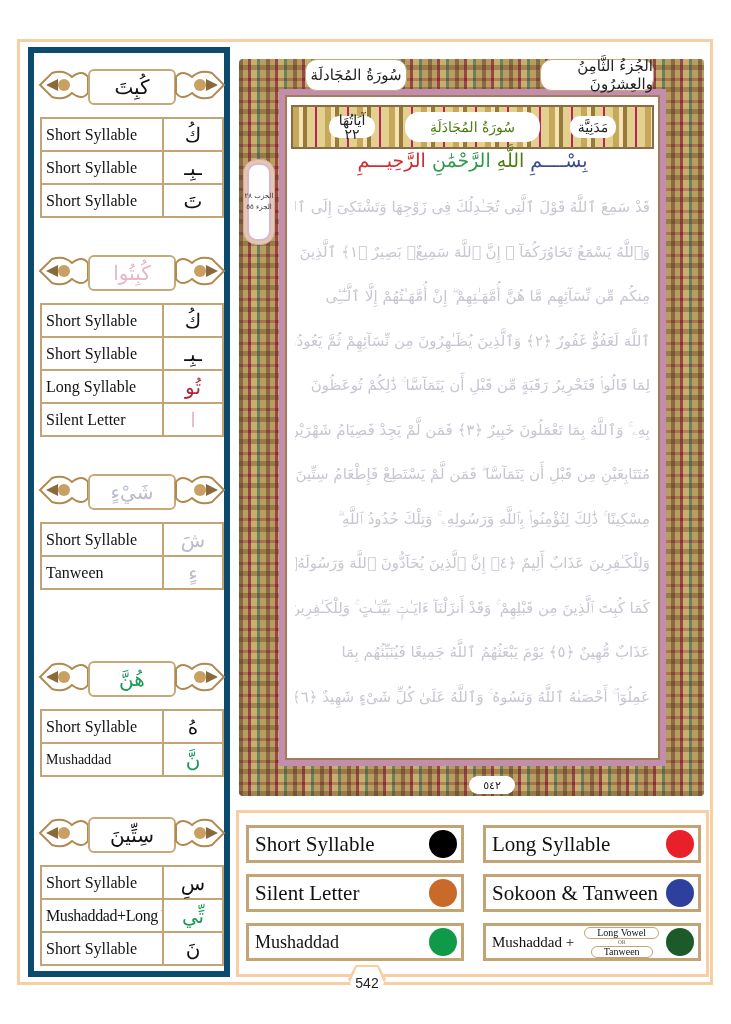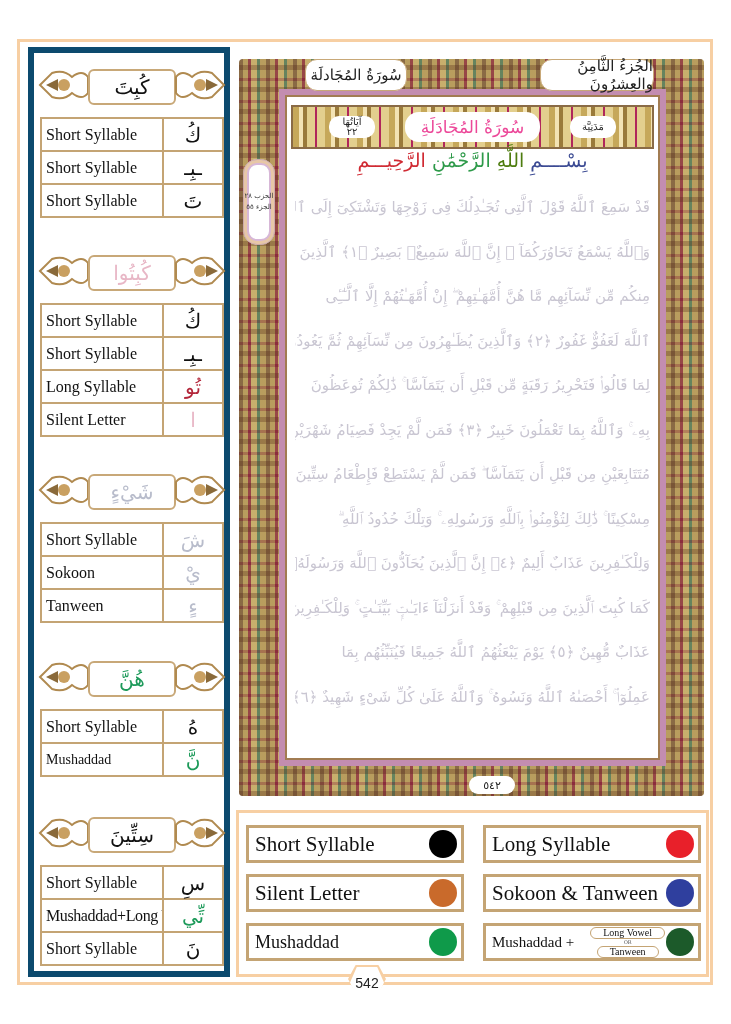--- a/index.html
+++ b/index.html
@@ -35,42 +35,42 @@
       repeating-linear-gradient(90deg, #7a5a3a 0 4px, #b59a5a 4px 9px, #8b2e3d 9px 12px, #c8b06c 12px 18px, #4d7a5a 18px 21px, #b59a5a 21px 27px);
     border-radius:4px; }
   .ornate-border::after { content:""; position:absolute; inset:0; background:repeating-linear-gradient(0deg, rgba(120,80,50,.45) 0 5px, rgba(200,170,110,.2) 5px 11px, rgba(140,40,60,.35) 11px 14px, rgba(200,170,110,.2) 14px 22px); border-radius:4px; }
   .header-cartouche { position:absolute; top:12px; height:30px; background:#fff; border:1px solid #c8a878; border-radius:12px; display:flex; align-items:center; justify-content:center; font-size:15px; direction:rtl; z-index:3; color:#222; }
   .hc-surah { left:70px; width:100px; }
   .hc-juz { left:305px; width:112px; }
   .inner-pink { position:absolute; left:44px; top:42px; right:44px; bottom:36px; border:3px solid #c38db0; background:#c38db0; z-index:2; }
   .inner-white { position:absolute; inset:3px; background:#fff; border:2px solid #a27c52; }
   .surah-banner { position:absolute; left:4px; right:4px; top:8px; height:40px; border:2px solid #8a6b46;
     background: repeating-linear-gradient(90deg, #c6a85a 0 6px, #f3e3b4 6px 10px, #9a7a3a 10px 14px, #e3cf8e 14px 22px, #b0275b 22px 24px, #e3cf8e 24px 32px); }
-  .surah-banner .center { position:absolute; left:112px; right:112px; top:5px; bottom:5px; background:#fff; border-radius:14px; display:flex; align-items:center; justify-content:center; font-size:17px; direction:rtl; color:#ec4899; }
-  .surah-banner .side { position:absolute; top:9px; height:22px; width:46px; background:#fff; border-radius:10px; display:flex; flex-direction:column; align-items:center; justify-content:center; font-size:10px; direction:rtl; color:#222; line-height:1; }
+  .surah-banner .center { position:absolute; left:112px; right:112px; top:5px; bottom:5px; background:#fff; border-radius:14px; display:flex; align-items:center; justify-content:center; font-size:14px; direction:rtl; color:#4d7c0f; }
+  .surah-banner .side { position:absolute; top:9px; height:22px; width:46px; background:#fff; border-radius:10px; display:flex; flex-direction:column; align-items:center; justify-content:center; font-size:14px; direction:rtl; color:#222; line-height:1; }
   .surah-banner .side.verses { left:36px; }
   .surah-banner .side.type { right:36px; }
   .basmala { position:absolute; left:0; right:0; top:52px; height:30px; text-align:center; font-size:19px; direction:rtl; }
   .basmala .b1 { color:#3b4a93; } .basmala .b2 { color:#4d7c0f; } .basmala .b3 { color:#2e9a4a; } .basmala .b4 { color:#d02a33; }
   .verses { position:absolute; left:8px; right:8px; top:88px; bottom:8px; direction:rtl; }
   .verse-line { height:44.5px; display:flex; align-items:center; justify-content:space-between; font-family:"DejaVu Sans", sans-serif; font-size:15px; color:#c9c6d2; white-space:nowrap; overflow:hidden; letter-spacing:0.5px; }
   .juz-marker { position:absolute; left:8px; top:112px; width:30px; height:84px; background:#fff; border:1px solid #caa; border-radius:14px 14px 14px 14px; display:flex; flex-direction:column; align-items:center; justify-content:center; font-size:7px; direction:rtl; color:#333; z-index:4; line-height:1.6;
     box-shadow: inset 0 0 0 3px #e7c7a7, inset 0 0 0 5px #d7b7d7; }
   .page-num-ar { position:absolute; left:214px; bottom:8px; width:46px; height:18px; background:#fff; border-radius:9px; display:flex; align-items:center; justify-content:center; font-size:11px; color:#222; z-index:5; font-family:"DejaVu Sans", sans-serif;margin-left:20px; }
 
   
   .legend-panel { position:absolute; left:236px; top:810px; width:473px; height:167px; border:3px solid #f7cfa3; box-sizing:border-box; background:#fff; }
   .legend-item { position:absolute; width:218px; height:38px; border:3px solid #c4a474; box-sizing:border-box; display:flex; align-items:center; justify-content:space-between; padding:0 4px 0 6px; background:#fff; }
   .legend-item .lbl { font-family:"Liberation Serif", serif; font-size:21px; color:#111; white-space:nowrap; }
   .legend-item .dot { width:28px; height:28px; border-radius:50%; flex:none; }
   .li-0 { left:7px; top:12px; } .li-1 { left:7px; top:61px; } .li-2 { left:7px; top:110px; }
   .li-3 { left:244px; top:12px; } .li-4 { left:244px; top:61px; } .li-5 { left:244px; top:110px; }
   .li-2 .lbl, .li-5 .lbl { font-size:18px; }
   .li-5 .lbl { font-size:15px; }
-  .li-5 .combo { display:flex; align-items:center; gap:16px; }
+  .li-5 .combo { display:flex; align-items:center; gap:10px; }
   .pills { display:flex; flex-direction:column; align-items:center; line-height:1; }
   .pill { border:1px solid #c4a474; border-radius:8px; font-family:"Liberation Serif", serif; font-size:10px; padding:0 12px; color:#111; background:#fff; }
   .or { font-size:5px; color:#555; margin:1px 0; }
 
   .page-number { position:absolute; left:350px; top:967px; width:34px; height:31px; background:#fff; display:flex; align-items:center; justify-content:center; font-family:"Liberation Sans", sans-serif; font-size:14px; color:#222; z-index:6;
     clip-path: polygon(20% 0, 80% 0, 100% 50%, 80% 100%, 20% 100%, 0 50%); }
   .page-number-bg { position:absolute; left:348px; top:965px; width:38px; height:28px; background:#f7cfa3; z-index:5; clip-path: polygon(20% 0, 80% 0, 100% 50%, 80% 100%, 20% 100%, 0 50%); }
 </style>
 </head>
 <body>
@@ -154,24 +154,20 @@
       <svg class="orn right" viewBox="0 0 52 36">
           <path d="M50 18 L38 6 Q26 2 18 10 Q8 2 2 10 L2 26 Q8 34 18 26 Q26 34 38 30 Z" fill="none" stroke="#b08a50" stroke-width="2"></path>
           <circle cx="26" cy="18" r="6" fill="#c9a061"></circle>
           <path d="M44 18 L32 12 L32 24 Z" fill="#8a6a3a"></path>
         </svg>
     </div>
     <div class="rows">
       <div class="row">
           <div class="name c-black">Short Syllable</div>
           <div class="glyph c-faint">شَ</div>
-        </div>
-      <div class="row">
-          <div class="name c-blue">Sokoon</div>
-          <div class="glyph c-faint">يْ</div>
         </div>
       <div class="row">
           <div class="name c-blue">Tanween</div>
           <div class="glyph c-faint">ءٍ</div>
         </div>
     </div>
   </div>
 
   <div class="group" style="top:602px;">
     <div class="cartouche">

